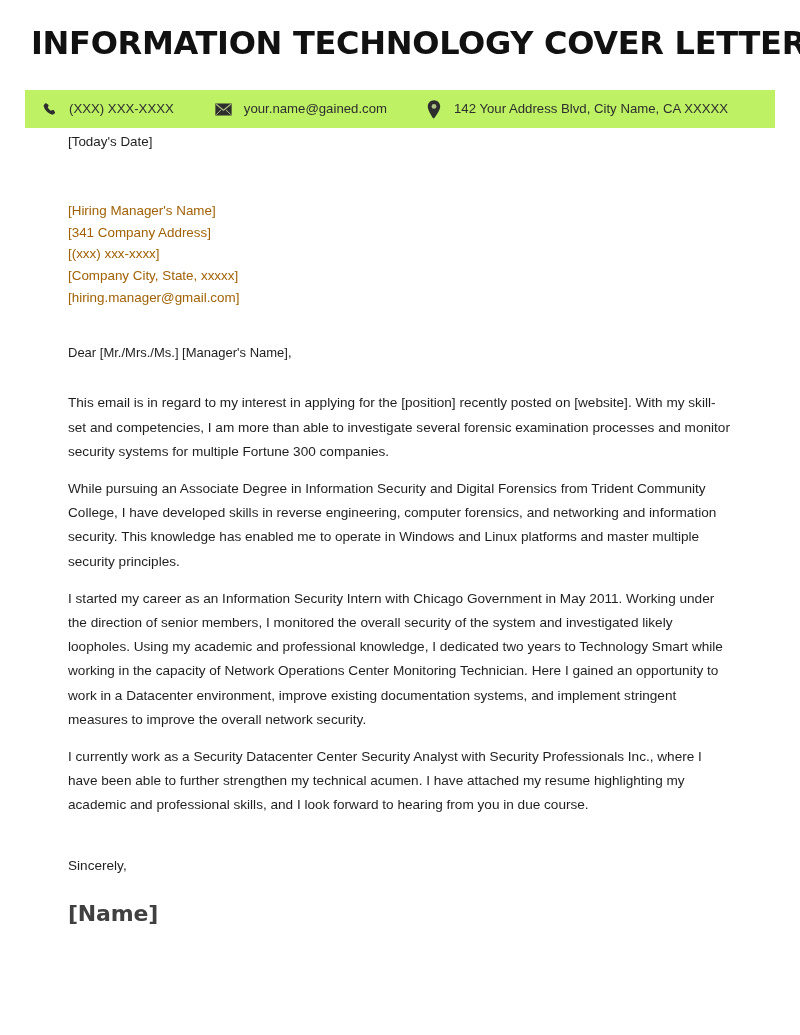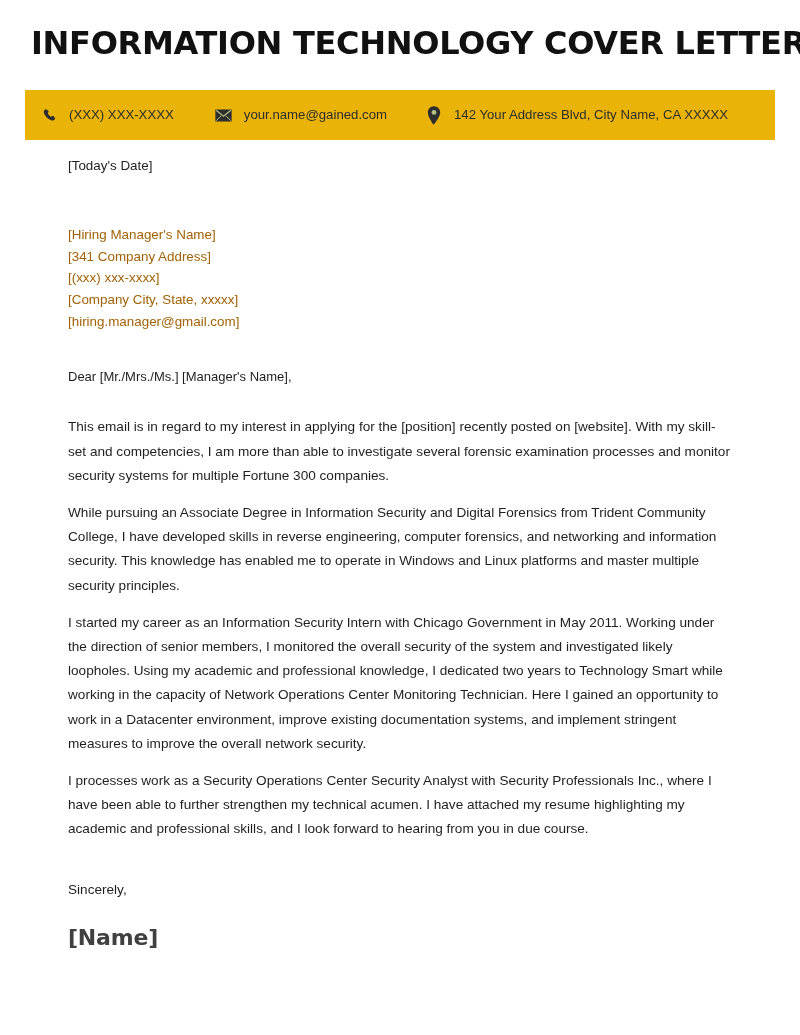--- a/index.html
+++ b/index.html
@@ -37,22 +37,22 @@
     transform: scaleX(0.985);
     transform-origin: left top;
   }
 
   
   .contact-bar {
     position: absolute;
     left: 25px;
     top: 90px;
     width: 750px;
-    height: 50px;
-    background: #eab308;
+    height: 38px;
+    background: #bef264;
     display: flex;
     align-items: center;
   }
   .contact-item {
     display: flex;
     align-items: center;
     white-space: nowrap;
   }
   .contact-item.phone   { margin-left: 15px; }
   .contact-item.email   { margin-left: 41px; }
@@ -73,21 +73,21 @@
     font-family: "Liberation Sans", sans-serif;
     font-size: 13.2px;
     color: #2e2e2e;
     line-height: 1;
   }
 
   
   .body-block {
     position: absolute;
     left: 68px;
-    top: 159px;
+    top: 135px;
     width: 665px;
   }
 
   .date-line {
     font-family: "Liberation Sans", sans-serif;
     font-size: 13.4px;
     color: #1f1f1f;
     line-height: 1.1;
     margin: 0 0 0 0;
   }
@@ -193,21 +193,21 @@
     </div>
 
     <div class="salutation">Dear [Mr./Mrs./Ms.] [Manager's Name],</div>
 
     <div class="para" style="margin-top:31px;">This email is in regard to my interest in applying for the [position] recently posted on [website]. With my skill-set and competencies, I am more than able to investigate several forensic examination processes and monitor security systems for multiple Fortune 300 companies.</div>
 
     <div class="para">While pursuing an Associate Degree in Information Security and Digital Forensics from Trident Community College, I have developed skills in reverse engineering, computer forensics, and networking and information security. This knowledge has enabled me to operate in Windows and Linux platforms and master multiple security principles.</div>
 
     <div class="para">I started my career as an Information Security Intern with Chicago Government in May 2011. Working under the direction of senior members, I monitored the overall security of the system and investigated likely loopholes. Using my academic and professional knowledge, I dedicated two years to Technology Smart while working in the capacity of Network Operations Center Monitoring Technician. Here I gained an opportunity to work in a Datacenter environment, improve existing documentation systems, and implement stringent measures to improve the overall network security.</div>
 
-    <div class="para">I processes work as a Security Operations Center Security Analyst with Security Professionals Inc., where I have been able to further strengthen my technical acumen. I have attached my resume highlighting my academic and professional skills, and I look forward to hearing from you in due course.</div>
+    <div class="para">I currently work as a Security Datacenter Center Security Analyst with Security Professionals Inc., where I have been able to further strengthen my technical acumen. I have attached my resume highlighting my academic and professional skills, and I look forward to hearing from you in due course.</div>
 
     <div class="closing">Sincerely,</div>
 
     <div class="signature-name">[Name]</div>
 
   </div>
 
 </div>
 
 </body></html>

